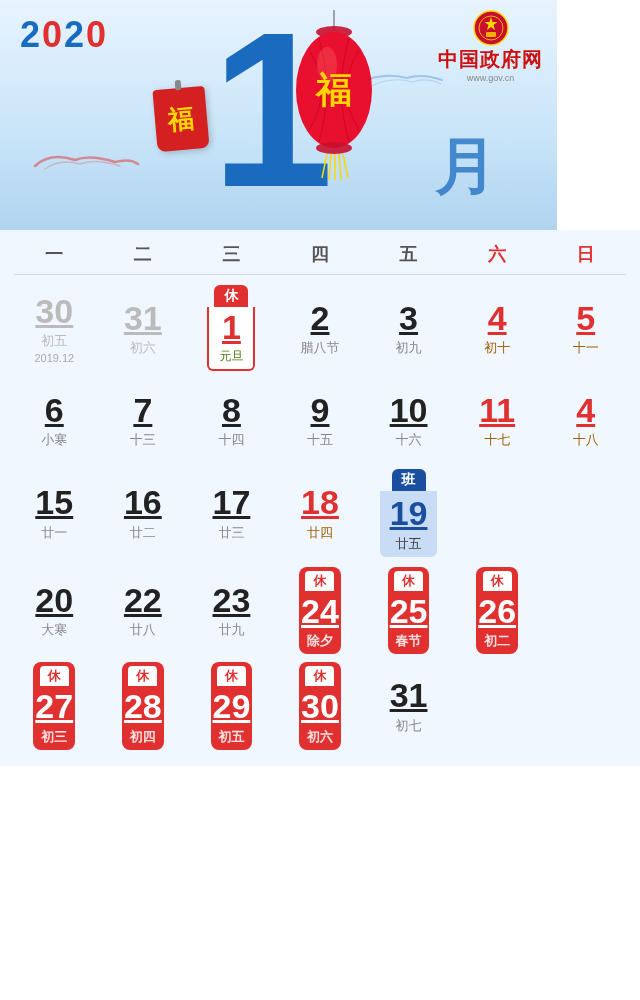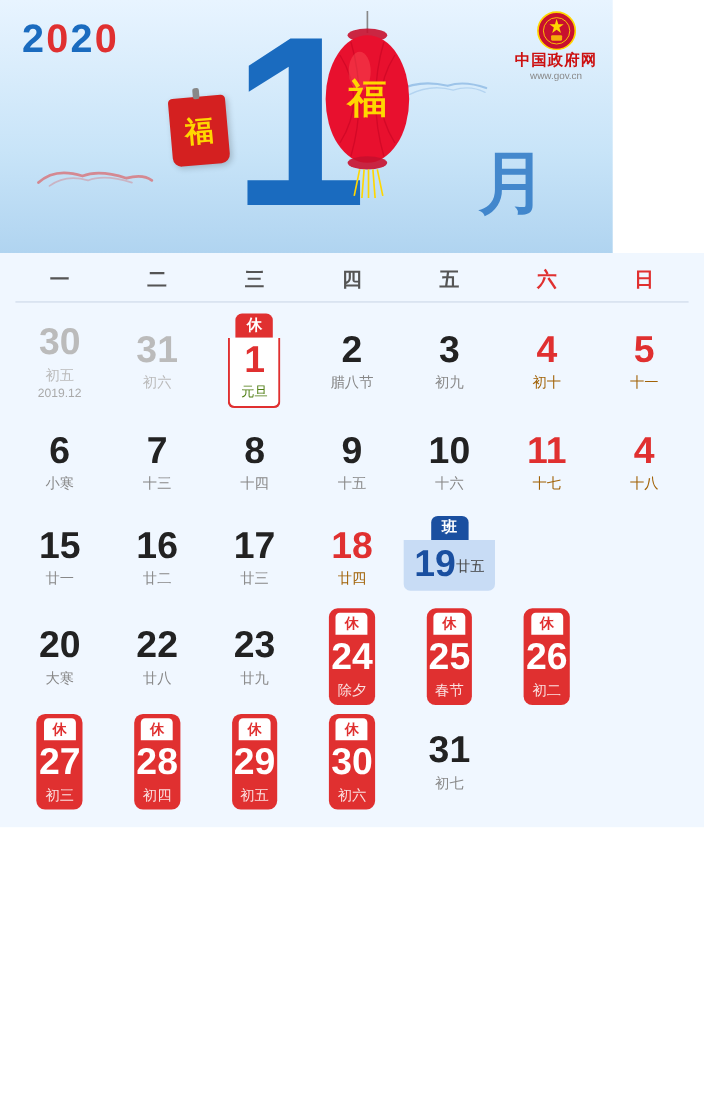--- a/index.html
+++ b/index.html
@@ -39,21 +39,21 @@
       right: 14px;
       display: flex;
       flex-direction: column;
       align-items: center;
     }
     .gov-emblem {
       width: 36px;
       height: 36px;
     }
     .gov-name {
-      font-size: 14px;
+      font-size: 20px;
       font-weight: bold;
       color: #cc1010;
       letter-spacing: 1px;
     }
     .gov-url {
       font-size: 9px;
       color: #888;
     }
 
     
@@ -181,20 +181,21 @@
       justify-content: center;
       min-height: 82px;
       padding: 4px 2px;
     }
 
     .day-num {
       font-size: 34px;
       font-weight: bold;
       color: #222;
       line-height: 1.1;
+      text-decoration: underline;
     }
     .day-sub {
       font-size: 13px;
       color: #888;
       margin-top: 2px;
     }
     .day-cell.red-day .day-num { color: #e03030; }
     .day-cell.red-day .day-sub { color: #a16207; }
     .day-cell.gray-day .day-num { color: #bbb; }
     .day-cell.gray-day .day-sub { color: #bbb; }
@@ -222,21 +223,21 @@
     .holiday-cell .badge-xiu-top {
       background: #fff;
       color: #e03030;
       border-radius: 4px 4px 0 0;
       font-size: 13px;
       font-weight: bold;
       padding: 1px 8px;
       margin-bottom: 2px;
     }
     .holiday-cell .day-num { color: #fff; }
-    .holiday-cell .day-sub { color: rgba(255,255,255,0.85); }
+    .holiday-cell .day-sub { color: rgba(255,255,255,0.85); font-weight: bold; }
 
     
     .ban-cell-wrap {
       display: flex;
       flex-direction: column;
       align-items: center;
       justify-content: flex-start;
       min-height: 82px;
       padding: 4px 2px;
       position: relative;
@@ -248,21 +249,21 @@
       font-size: 14px;
       font-weight: bold;
       padding: 2px 10px;
       margin-bottom: 0;
     }
     .ban-body {
       background: #c8dcf5;
       border-radius: 0 0 6px 6px;
       padding: 4px 10px 4px;
       display: flex;
-      flex-direction: row;
+      flex-direction: column;
       align-items: center;
     }
     .ban-body .day-num { color: #1a4fa0; font-size: 34px; }
     .ban-body .day-sub { color: #404040; font-size: 13px; }
 
     
     .yuandan-cell {
       display: flex;
       flex-direction: column;
       align-items: center;

